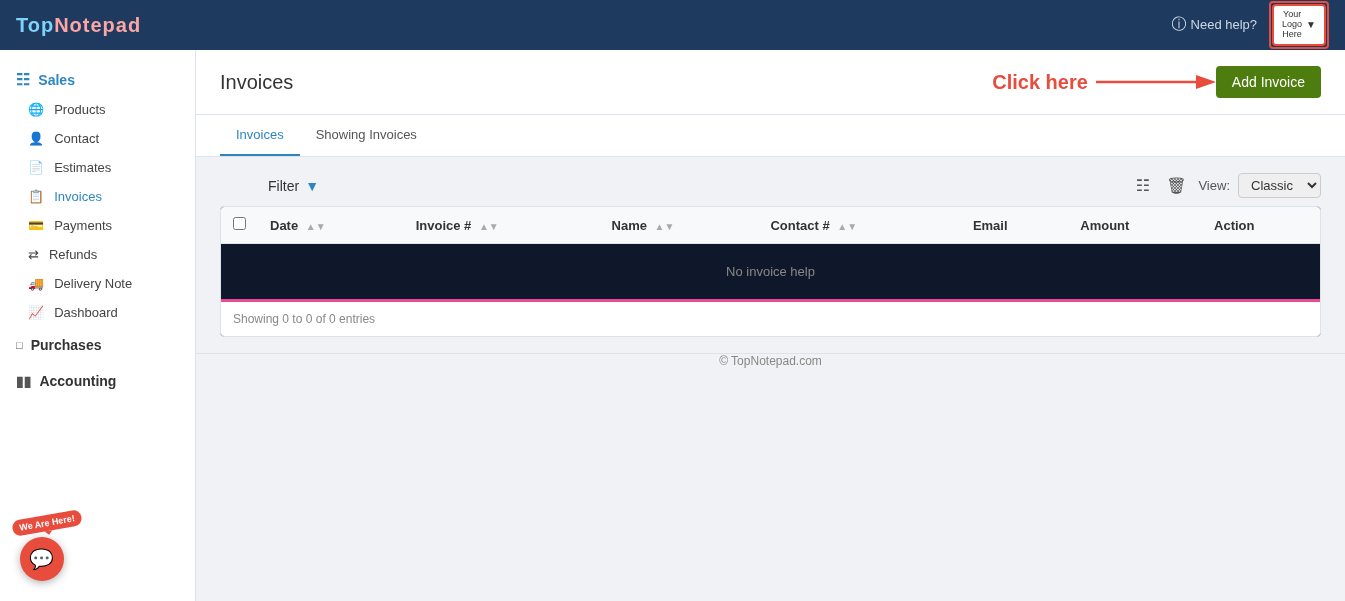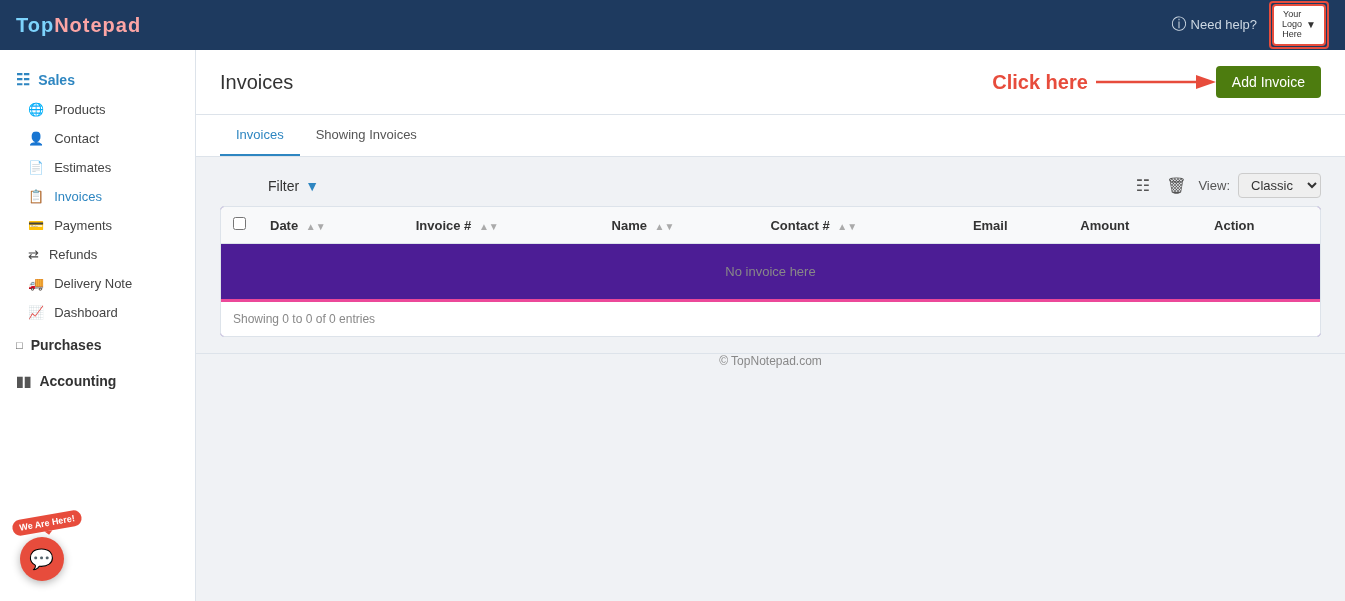--- a/index.html
+++ b/index.html
@@ -175,21 +175,21 @@
       background: none;
       border: none;
       cursor: pointer;
       color: #555;
       font-size: 16px;
       padding: 2px 4px;
     }
 
     
     .table-wrapper {
-      background: #4c1d95;
+      background: #0f172a;
       border: 1px solid #dde3ea;
       border-radius: 4px;
       overflow: hidden;
     }
     table {
       width: 100%;
       border-collapse: collapse;
     }
     thead tr {
       background: #f8f9fa;
@@ -431,21 +431,21 @@
               <th>
                 <span>Amount</span>
               </th>
               <th>
                 <span>Action</span>
               </th>
             </tr>
           </thead>
           <tbody>
             <tr class="no-data-row">
-              <td colspan="8">No invoice here</td>
+              <td colspan="8">No invoice help</td>
             </tr>
           </tbody>
         </table>
         <div class="showing-text">Showing 0 to 0 of 0 entries</div>
       </div>
     </div>
 
     <div class="footer">
       <span>© TopNotepad.com</span>
     </div>

